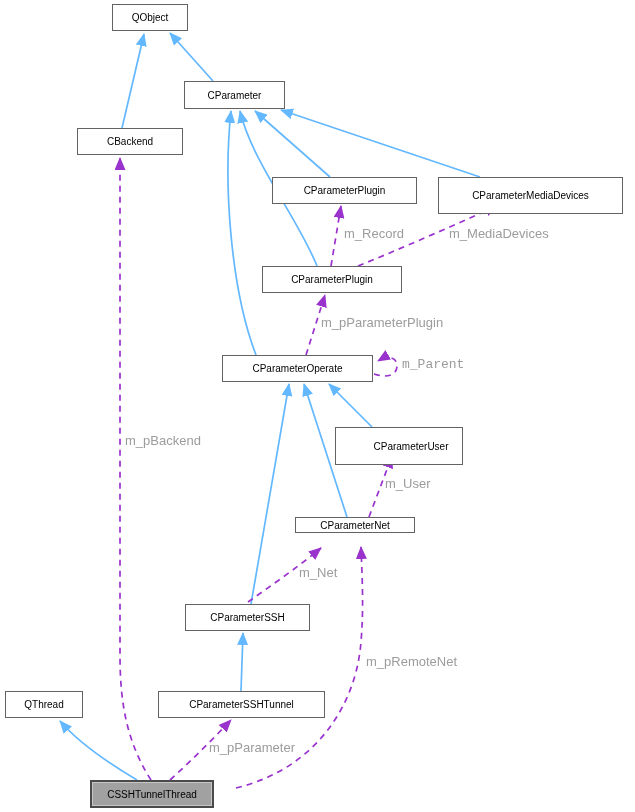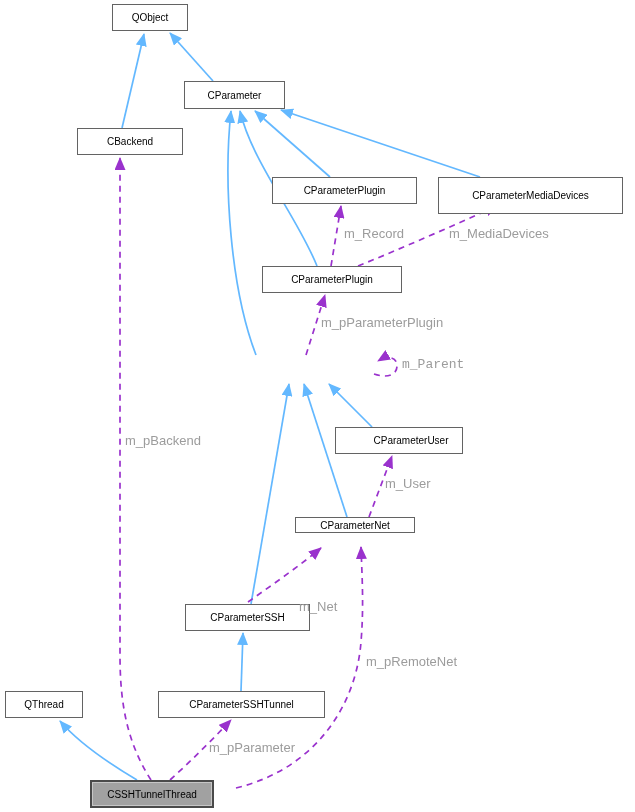--- a/index.html
+++ b/index.html
@@ -79,30 +79,31 @@
     <path class="e-m" marker-end="url(#arr-m)" d="M 236,788 C 315,769 356,706 361,642 C 364,606 362,576 361,547"></path>
     <path class="e-m" marker-end="url(#arr-m)" d="M 170,780 C 192,760 212,740 231,720"></path>
   </svg>
 
   <div class="node" style="left:112px;top:4px;width:76px;height:27px;">QObject</div>
   <div class="node" style="left:77px;top:128px;width:106px;height:27px;">CBackend</div>
   <div class="node" style="left:184px;top:81px;width:101px;height:28px;">CParameter</div>
   <div class="node" style="left:272px;top:177px;width:145px;height:27px;">CParameterPlugin</div>
   <div class="node" style="left:438px;top:177px;width:185px;height:37px;">CParameterMediaDevices</div>
   <div class="node" style="left:262px;top:266px;width:140px;height:27px;">CParameterPlugin</div>
-  <div class="node" style="left:335px;top:427px;width:128px;height:27px;padding-left:24px;">CParameterUser</div>
+  <div class="node" style="left:222px;top:355px;width:151px;height:27px;">CParameterOperate</div>
+  <div class="node" style="left:335px;top:427px;width:128px;height:38px;padding-left:24px;">CParameterUser</div>
   <div class="node" style="left:295px;top:517px;width:120px;height:16px;">CParameterNet</div>
   <div class="node" style="left:158px;top:691px;width:167px;height:27px;">CParameterSSHTunnel</div>
   <div class="node" style="left:185px;top:604px;width:125px;height:27px;">CParameterSSH</div>
   <div class="node" style="left:5px;top:691px;width:78px;height:27px;">QThread</div>
   <div class="node highlight" style="left:90px;top:780px;width:124px;height:28px;">CSSHTunnelThread</div>
 
   <span class="edge-label" style="left:125px;top:433px;">m_pBackend</span>
   <span class="edge-label" style="left:344px;top:226px;text-align:center;">m_Record</span>
   <span class="edge-label" style="left:449px;top:226px;">m_MediaDevices</span>
   <span class="edge-label" style="left:321px;top:315px;">m_pParameterPlugin</span>
   <span class="edge-label" style="left:402px;top:357px;font-family:Liberation Mono, monospace;">m_Parent</span>
   <span class="edge-label" style="left:385px;top:476px;">m_User</span>
-  <span class="edge-label" style="left:299px;top:565px;margin-top:34px;">m_Net</span>
+  <span class="edge-label" style="left:299px;top:565px;">m_Net</span>
   <span class="edge-label" style="left:366px;top:654px;">m_pRemoteNet</span>
   <span class="edge-label" style="left:209px;top:740px;">m_pParameter</span>
 
 </div>
 
 </body></html>

